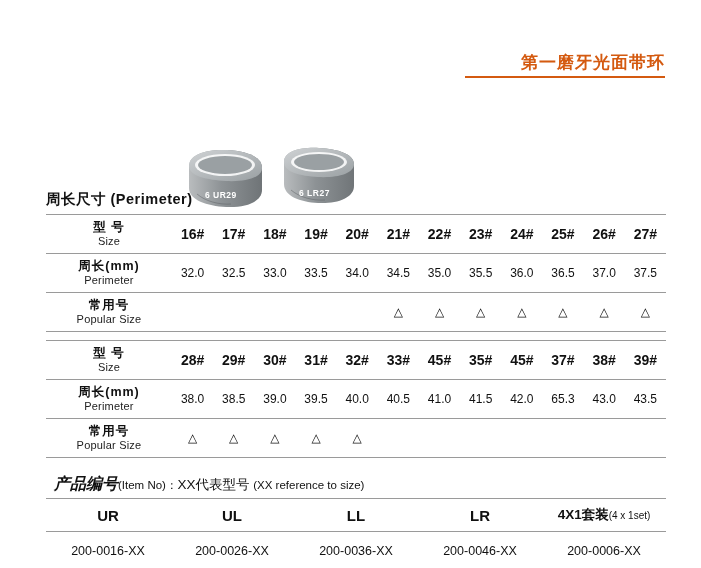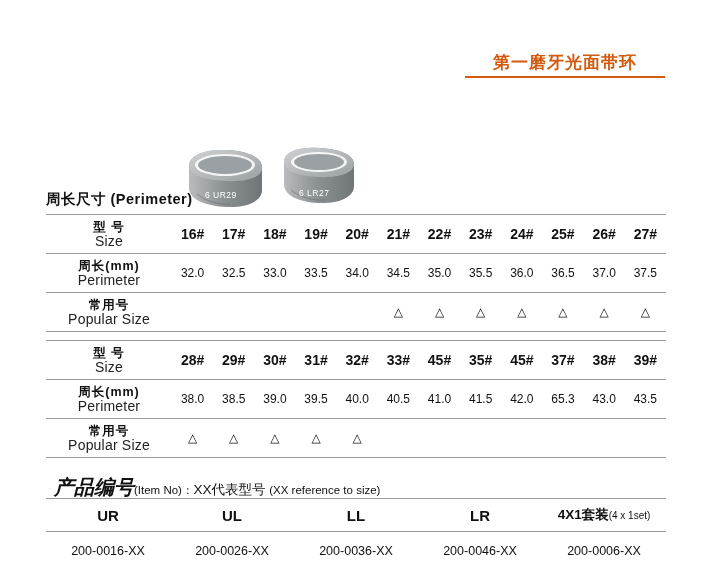--- a/index.html
+++ b/index.html
@@ -14,21 +14,21 @@
     color: #1a1a1a;
     position: relative;
     overflow: hidden;
   }
 
   
   .header {
     position: absolute;
     top: 52px;
     right: 36px;
-    text-align: center;
+    text-align: right;
     width: 200px;
   }
   .header-title {
     font-size: 17px;
     font-weight: bold;
     color: #d45a10;
     letter-spacing: 1px;
     line-height: 22px;
   }
   .header-rule {
@@ -51,21 +51,21 @@
     width: 190px;
     height: 70px;
   }
   .band {
     position: absolute;
   }
   .band svg { display: block; }
   .band-label {
     position: absolute;
     font-size: 8.5px;
-    font-weight: normal;
+    font-weight: bold;
     color: #ffffff;
     letter-spacing: 0.5px;
   }
 
   
   .perimeter-heading {
     position: absolute;
     top: 190px;
     left: 46px;
     font-size: 14.5px;
@@ -93,21 +93,21 @@
   }
   .rowhead .cn {
     display: block;
     font-size: 12.5px;
     font-weight: bold;
     color: #111;
     letter-spacing: 1px;
   }
   .rowhead .en {
     display: block;
-    font-size: 14px;
+    font-size: 11px;
     color: #222;
     letter-spacing: 0.2px;
   }
   .size-table td.val {
     text-align: center;
     font-size: 12px;
     color: #111;
     padding: 6px 0;
   }
   .size-table tr.head-row td.val {
@@ -130,21 +130,21 @@
   
   .item-heading {
     position: absolute;
     top: 474px;
     left: 54px;
     font-size: 13.5px;
     color: #111;
   }
   .item-heading .cn-bold {
     font-weight: bold;
-    font-size: 20px;
+    font-size: 16px;
     font-style: italic;
   }
   .item-heading .small {
     font-size: 11.5px;
   }
 
   .item-table {
     position: absolute;
     top: 498px;
     left: 46px;

